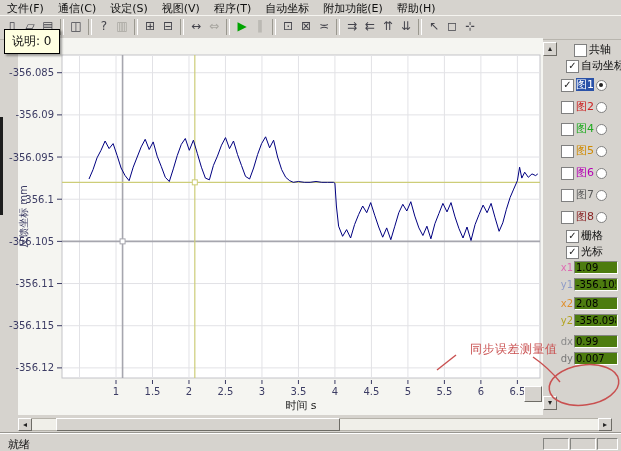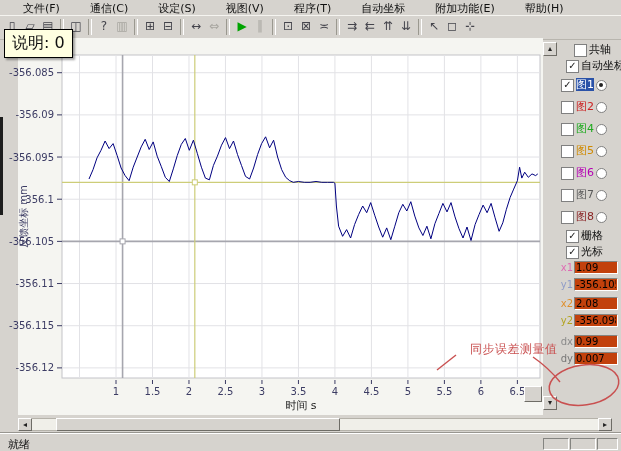--- a/index.html
+++ b/index.html
@@ -1,36 +1,36 @@
 <!DOCTYPE html>
 <html><head>
 <meta charset="utf-8">
 <style>
   html,body{margin:0;padding:0;background:#888;}
   #app{position:relative;width:621px;height:451px;background:#d6d3ce;overflow:hidden;
        font-family:"DejaVu Sans",sans-serif;font-size:11px;color:#111;outline:1px solid #7f7f7f;}
   
   #menubar{position:absolute;left:0;top:0;width:621px;height:15px;background:#d6d3ce;}
-  .menu-item{display:inline-block;padding:1px 7px 0 23px;height:14px;cursor:default;}
+  .menu-item{display:inline-block;padding:1px 7px 0 7px;height:14px;cursor:default;}
   
   #toolbar{position:absolute;left:0;top:15px;width:621px;height:23px;background:#d6d3ce;
            border-top:1px solid #f5f4f0;border-bottom:1px solid #b8b5ae;white-space:nowrap;padding-left:3px;}
   .tb-btn{display:inline-block;width:18px;height:17px;margin-top:2px;text-align:center;line-height:17px;
           font-size:12px;color:#44444c;vertical-align:top;}
   .tb-btn.disabled{color:#a8a6a0;}
   .tb-sep{display:inline-block;width:2px;height:16px;margin:3px 3px 0 3px;border-left:1px solid #9a988f;border-right:1px solid #ffffff;vertical-align:top;}
   
   #tooltip{position:absolute;left:4px;top:29px;z-index:40;background:#ffffe1;border:1px solid #000;
-           padding:3px 7px;font-size:16px;box-shadow:2px 2px 2px rgba(0,0,0,.35);}
+           padding:3px 7px;font-size:12px;box-shadow:2px 2px 2px rgba(0,0,0,.35);}
   
   #chart-svg{position:absolute;left:0;top:38px;}
   #left-splitter{position:absolute;left:0;top:117px;width:3px;height:98px;background:#1d1d1d;z-index:5;}
   
   .raised{background:#d6d3ce;border:1px solid;border-color:#ffffff #6e6c66 #6e6c66 #ffffff;box-sizing:border-box;}
-  .sunken{background:#c2410c;border:1px solid;border-color:#848480 #ffffff #ffffff #848480;box-sizing:border-box;}
+  .sunken{background:#4d7c0f;border:1px solid;border-color:#848480 #ffffff #ffffff #848480;box-sizing:border-box;}
   
   #panel{position:absolute;left:558px;top:38px;width:63px;height:378px;padding-top:4px;box-sizing:border-box;}
   .prow{height:16px;line-height:16px;white-space:nowrap;}
   .plotrow{height:22px;line-height:22px;white-space:nowrap;padding-left:3px;}
   .cb{display:inline-block;width:11px;height:11px;background:#fff;border:1px solid #808080;
       font-size:10px;line-height:10px;text-align:center;vertical-align:middle;color:#1a1a1a;}
   .rb{display:inline-block;width:9px;height:9px;border:1px solid #808080;border-radius:50%;background:#fff;
       vertical-align:middle;position:relative;margin-left:2px;}
   .rb.sel::after{content:"";position:absolute;left:2px;top:2px;width:4px;height:4px;border-radius:50%;background:#222;}
   .plabel{margin-left:2px;vertical-align:middle;}

